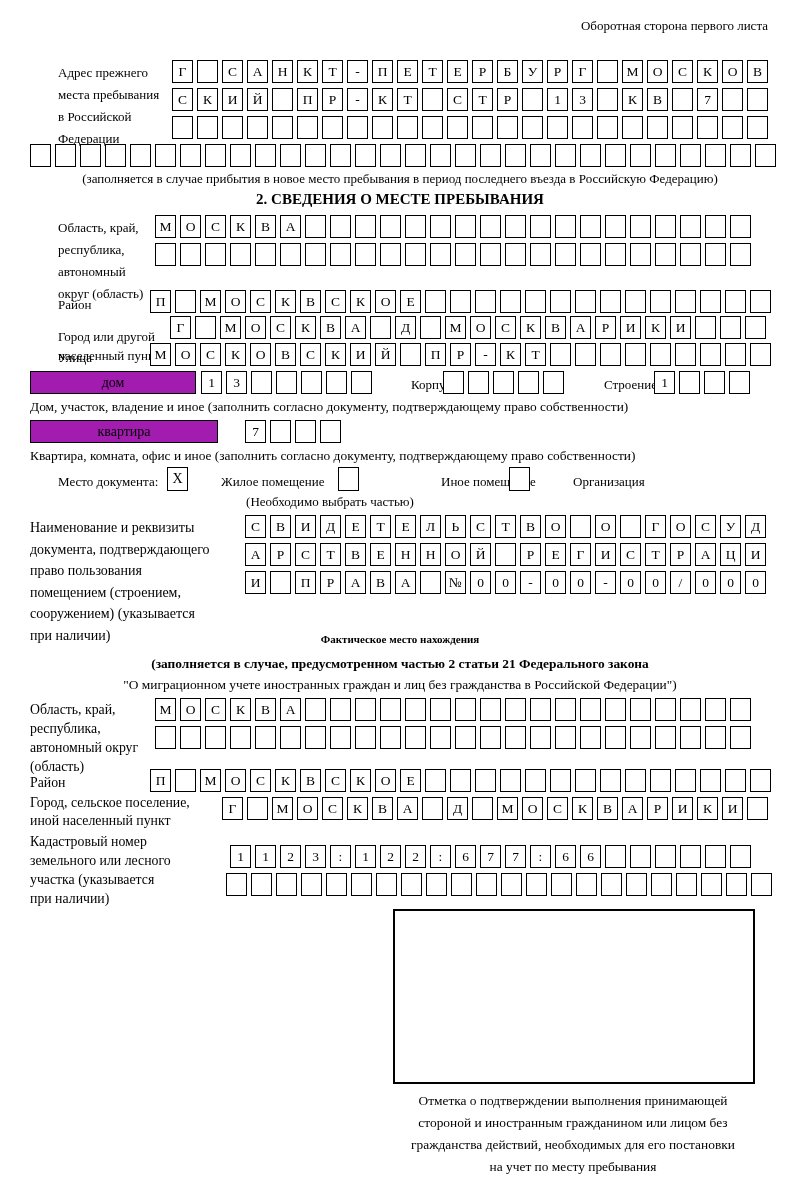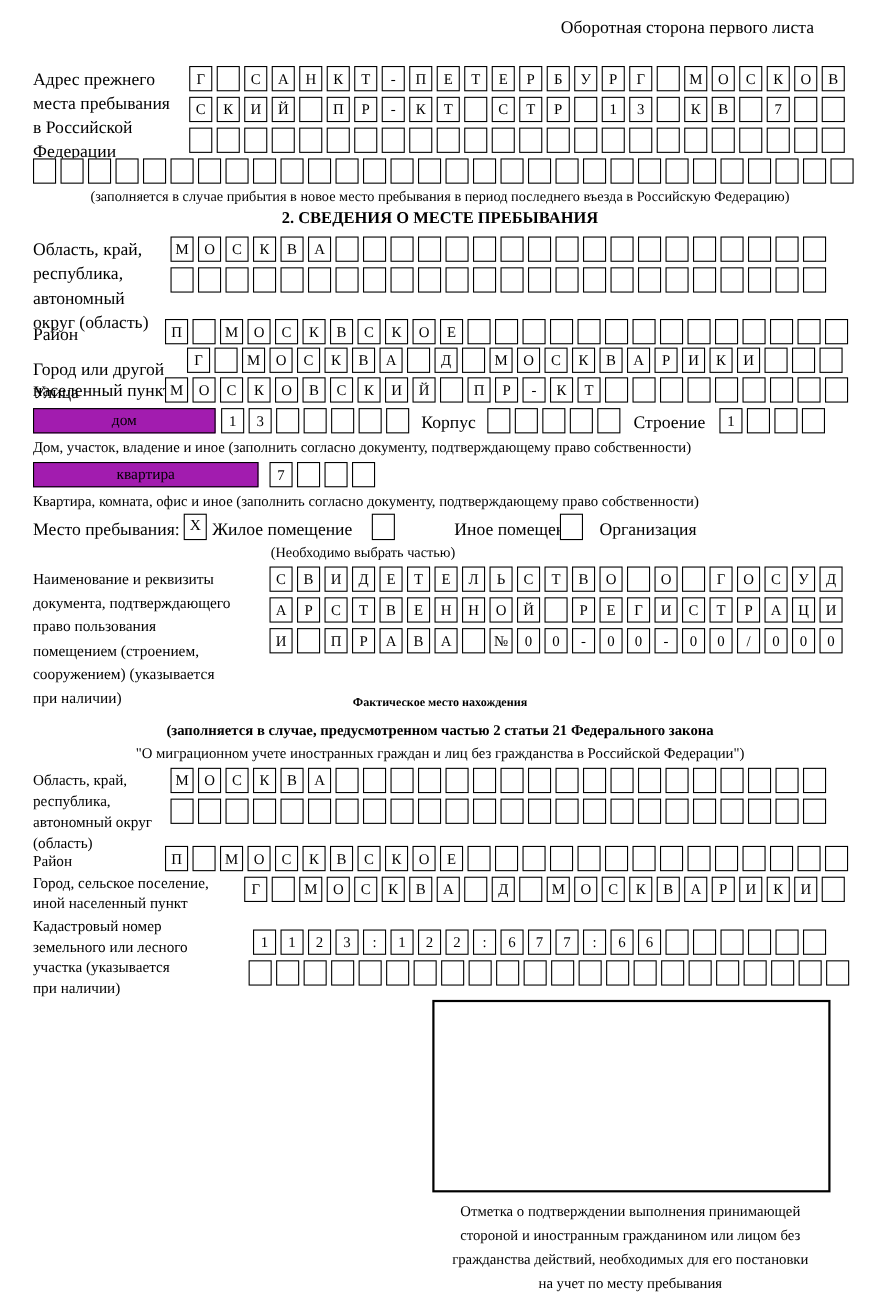--- a/index.html
+++ b/index.html
@@ -1,19 +1,19 @@
 <!DOCTYPE html>
 <html><head>
 <meta charset="utf-8">
 <style>
   html,body{margin:0;padding:0;background:#fff;}
   #page{position:relative;width:800px;height:1180px;background:#ffffff;
         font-family:"Liberation Serif","DejaVu Serif",serif;color:#000;overflow:hidden;}
   .abs{position:absolute;}
-  .lbl{font-size:16px;line-height:22px;}
+  .lbl{font-size:13px;line-height:22px;padding-left:28px;}
   .lbl-sm{font-size:13.8px;line-height:19px;}
   .cells{position:absolute;display:flex;gap:4px;}
   .cell{box-sizing:border-box;width:21px;height:23px;border:1.7px solid #000;
         display:inline-flex;align-items:center;justify-content:center;
         font-size:13.5px;line-height:1;background:#fff;}
   .labelbox{box-sizing:border-box;border:1.7px solid #000;height:23px;
         display:flex;align-items:center;justify-content:center;font-size:14px;background:#a21caf;}
   .checkbox{box-sizing:border-box;width:21px;height:24px;border:1.7px solid #000;
         display:inline-flex;align-items:center;justify-content:center;font-size:14px;background:#fff;}
   .caption{font-size:13px;}
@@ -317,30 +317,30 @@
     </div>
   <div class="abs lbl" style="top:374px;left:576px;">Строение</div>
   <div class="cells" style="left:654px;top:371px;">
       <span class="cell">1</span>
       <span class="cell"></span>
       <span class="cell"></span>
       <span class="cell"></span>
     </div>
   <div class="abs caption-md" style="top:399px;left:30px;">Дом, участок, владение и иное (заполнить согласно документу, подтверждающему право собственности)</div>
 
-  <div class="abs labelbox" style="top:420px;left:30px;width:205px;">квартира</div>
+  <div class="abs labelbox" style="top:420px;left:30px;width:188px;">квартира</div>
   <div class="cells" style="left:245px;top:420px;">
       <span class="cell">7</span>
       <span class="cell"></span>
       <span class="cell"></span>
       <span class="cell"></span>
     </div>
   <div class="abs caption-md" style="top:448px;left:30px;">Квартира, комната, офис и иное (заполнить согласно документу, подтверждающему право собственности)</div>
 
-  <div class="abs lbl" style="top:471px;left:30px;">Место пребывания:</div>
+  <div class="abs lbl" style="top:471px;left:30px;">Место документа:</div>
   <span class="abs checkbox" style="top:467px;left:167px;">X</span>
   <div class="abs lbl" style="top:471px;left:193px;">Жилое помещение</div>
   <span class="abs checkbox" style="top:467px;left:338px;"></span>
   <div class="abs lbl" style="top:471px;left:365px;margin-left:48px;">Иное помещение</div>
   <span class="abs checkbox" style="top:467px;left:509px;"></span>
   <div class="abs lbl" style="top:471px;left:545px;">Организация</div>
   <div class="abs caption center" style="top:494px;left:195px;width:270px;">(Необходимо выбрать частью)</div>
 
   <div class="abs" style="top:517px;left:30px;font-size:14px;line-height:21.5px;">
     <div>Наименование и реквизиты</div>

